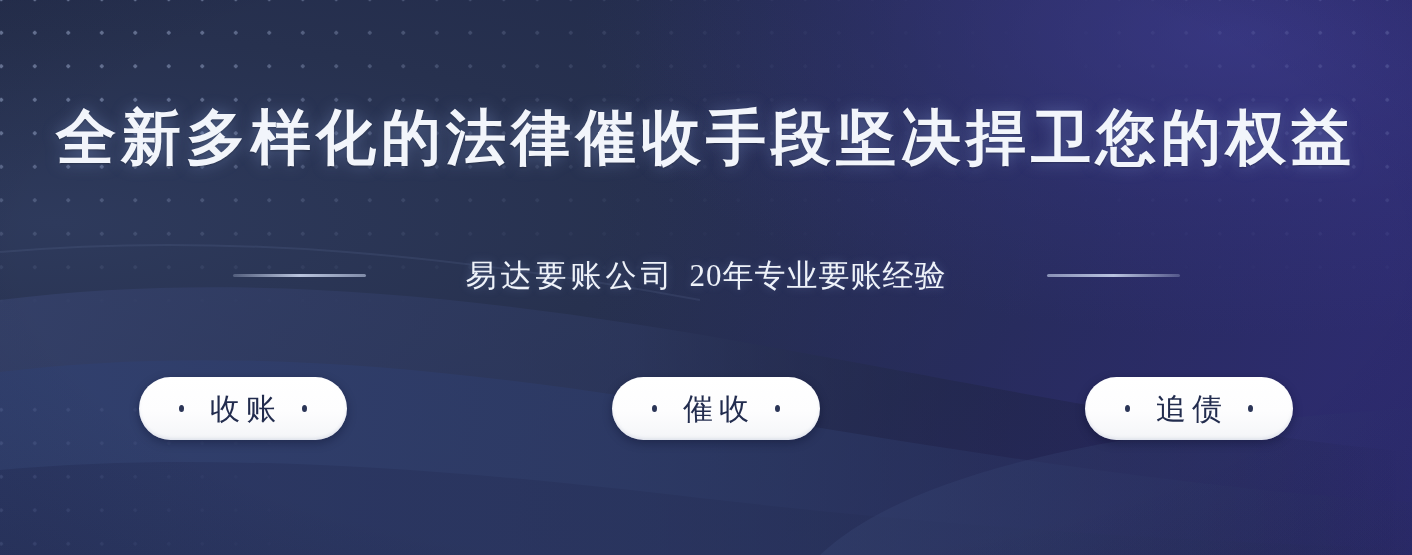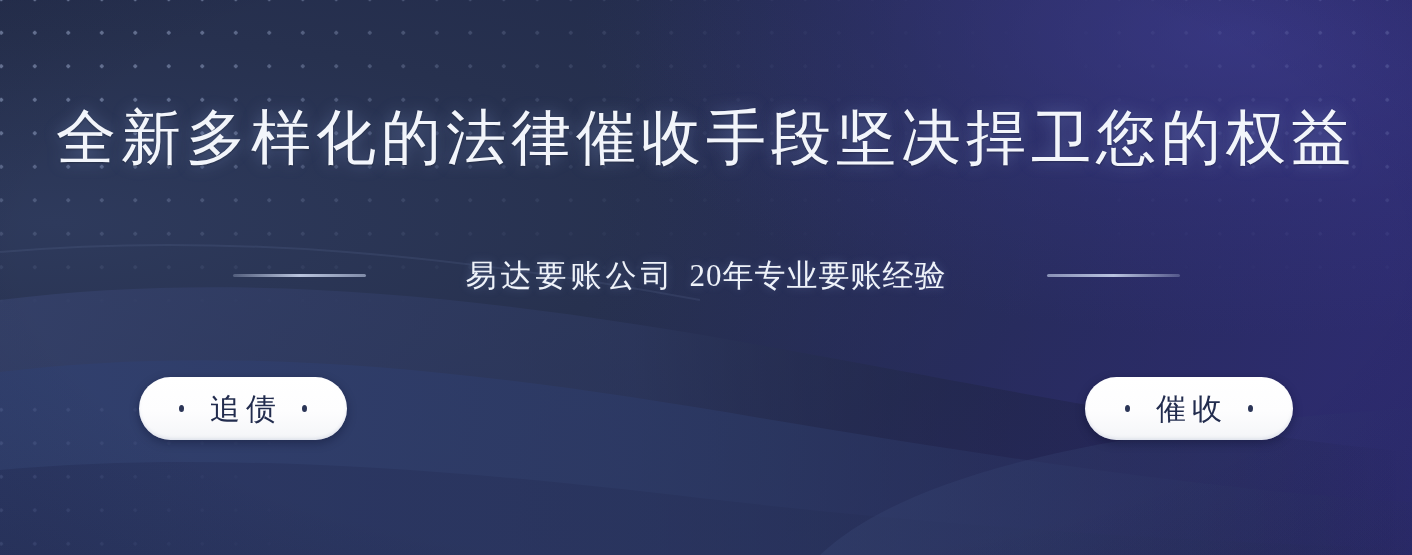--- a/index.html
+++ b/index.html
@@ -109,21 +109,21 @@
   .headline {
     position: absolute;
     top: 108px;
     left: 0;
     width: 1412px;
     text-align: center;
     font-size: 60px;
     line-height: 1;
     letter-spacing: 5px;
     color: #f2f5fb;
-    font-weight: 400;
+    font-weight: 700;
     text-shadow: 0 0 16px rgba(150,175,235,0.38), 0 1px 2px rgba(0,0,0,0.35);
     white-space: nowrap;
   }
 
   .subrow {
     position: absolute;
     top: 250px;
     left: 0;
     width: 1412px;
     height: 50px;
@@ -242,29 +242,34 @@
     <div class="subrow">
       <span class="rule left"></span>
       <span class="subtitle">
         <span>易达要账公司</span><span class="sep"></span><span class="num">20年专业要账经验</span>
       </span>
       <span class="rule right"></span>
     </div>
 
     <div class="pills">
 
-
       <div class="pill">
         <span class="dot"></span>
+        <span class="plabel">收账</span>
+        <span class="dot"></span>
+      </div>
+
+      <div class="pill">
+        <span class="dot"></span>
+        <span class="plabel">催收</span>
+        <span class="dot"></span>
+      </div>
+
+      <div class="pill">
+        <span class="dot"></span>
         <span class="plabel">追债</span>
-        <span class="dot"></span>
-      </div>
-
-      <div class="pill">
-        <span class="dot"></span>
-        <span class="plabel">催收</span>
         <span class="dot"></span>
       </div>
 
 
     </div>
   </div>
 </div>
 
 </body></html>

